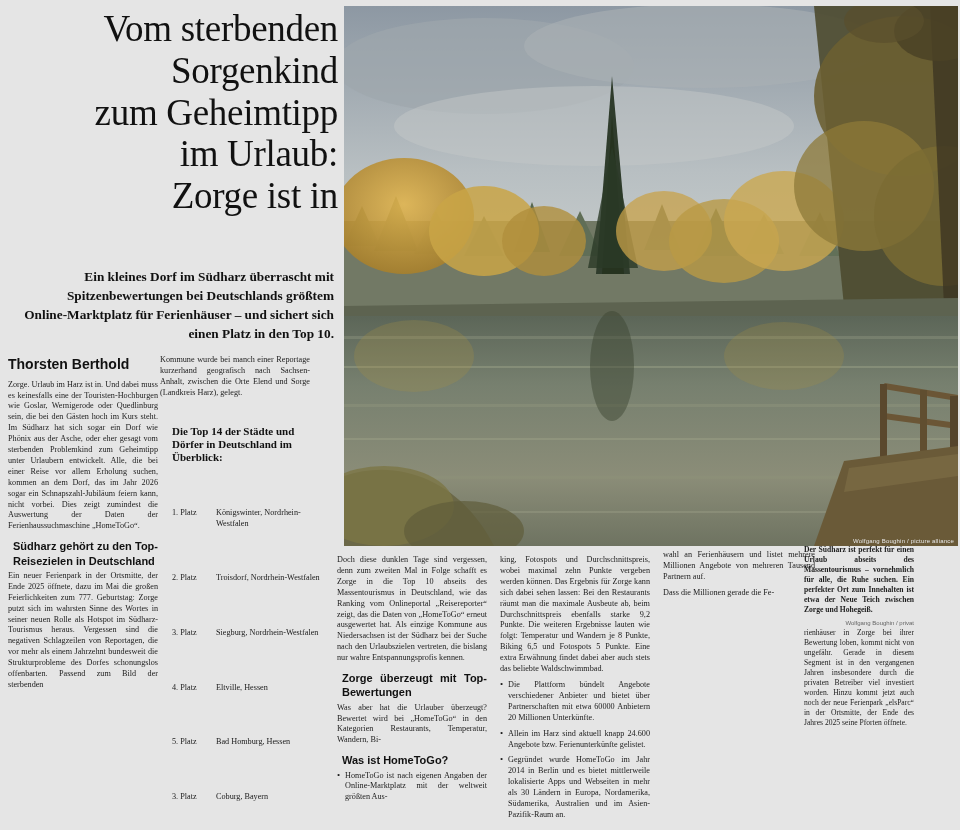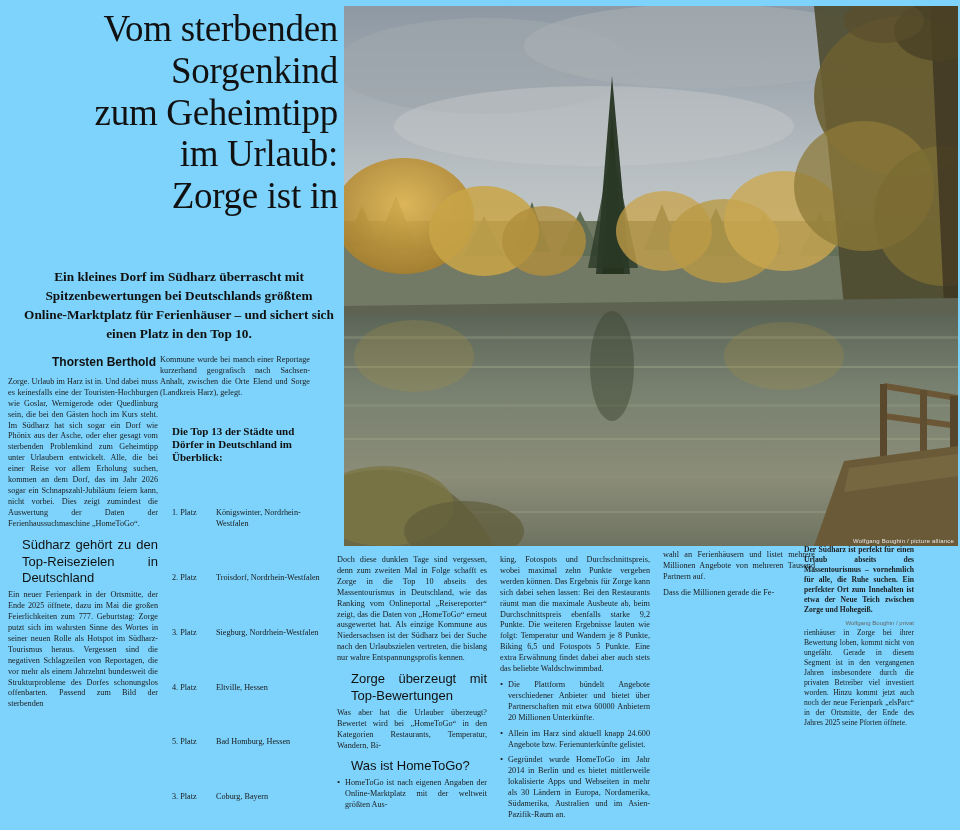--- a/index.html
+++ b/index.html
@@ -11,21 +11,21 @@
     width: 960px;
     height: 830px;
     overflow: hidden;
     font-family: "Liberation Serif", serif;
     color: #1a1a1a;
     position: relative;
   }
   .page {
     position: absolute;
     inset: 0;
-    background: #7dd3fc;
+    background: #e5e5e5;
   }
 
   
   .headline {
     position: absolute;
     left: 8px;
     top: 8px;
     width: 330px;
     text-align: right;
   }
@@ -40,21 +40,21 @@
   }
   .standfirst {
     position: absolute;
     left: 24px;
     top: 268px;
     width: 310px;
     font-size: 13.3px;
     line-height: 1.42;
     font-weight: bold;
     color: #111;
-    text-align: center;
+    text-align: right;
   }
 
   
   .photo {
     position: absolute;
     left: 344px;
     top: 6px;
     width: 614px;
     height: 540px;
     overflow: hidden;
@@ -76,31 +76,30 @@
     position: absolute;
     font-size: 8.2px;
     line-height: 1.33;
     text-align: justify;
     color: #1c1c1c;
   }
   .col p { margin: 0 0 5px 0; }
   .byline {
     font-family: "Liberation Sans", sans-serif;
     font-weight: bold;
-    font-size: 12px;
+    font-size: 14px;
     margin-bottom: 6px;
     color: #111;
-    margin-left: 44px;
   }
   .subhead {
     font-family: "Liberation Sans", sans-serif;
-    font-weight: normal;
-    font-size: 13px;
+    font-weight: bold;
+    font-size: 11px;
     line-height: 1.3;
-    margin: 7px 0 3px 14px;
+    margin: 7px 0 3px 5px;
     color: #111;
   }
 
   
   #col1 { left: 8px;   top: 355px; width: 150px; }
   #col2 { left: 160px; top: 355px; width: 150px; }
   #col3 { left: 337px; top: 555px; width: 150px; }
   #col4 { left: 500px; top: 555px; width: 150px; }
   #col5 { left: 663px; top: 550px; width: 152px; }
   #col6 { left: 804px; top: 545px; width: 110px; font-size: 7.6px; line-height:1.32; }
@@ -277,21 +276,21 @@
     <p>Zorge. Urlaub im Harz ist in. Und dabei muss es keinesfalls eine der Touristen-Hochburgen wie Goslar, Wernigerode oder Quedlinburg sein, die bei den Gästen hoch im Kurs steht. Im Südharz hat sich sogar ein Dorf wie Phönix aus der Asche, oder eher gesagt vom sterbenden Problemkind zum Geheimtipp unter Urlaubern entwickelt. Alle, die bei einer Reise vor allem Erholung suchen, kommen an dem Dorf, das im Jahr 2026 sogar ein Schnapszahl-Jubiläum feiern kann, nicht vorbei. Dies zeigt zumindest die Auswertung der Daten der Ferienhaussuchmaschine „HomeToGo“.</p>
     <div class="subhead">Südharz gehört zu den Top-Reisezielen in Deutschland</div>
     <p>Ein neuer Ferienpark in der Ortsmitte, der Ende 2025 öffnete, dazu im Mai die großen Feierlichkeiten zum 777. Geburtstag: Zorge putzt sich im wahrsten Sinne des Wortes in seiner neuen Rolle als Hotspot im Südharz-Tourismus heraus. Vergessen sind die negativen Schlagzeilen von Reportagen, die vor mehr als einem Jahrzehnt bundesweit die Strukturprobleme des Dorfes schonungslos offenbarten. Passend zum Bild der sterbenden</p>
   </div>
 
   <div class="col" id="col2">
     <p>Kommune wurde bei manch einer Reportage kurzerhand geografisch nach Sachsen-Anhalt, zwischen die Orte Elend und Sorge (Landkreis Harz), gelegt.</p>
   </div>
 
   <div class="top10">
-    <div class="top10-title">Die Top 13 der Städte und Dörfer in Deutschland im Überblick:</div>
+    <div class="top10-title">Die Top 14 der Städte und Dörfer in Deutschland im Überblick:</div>
     <div class="top10-list">
       <div class="top10-row">
         <div class="top10-rank">1. Platz</div>
         <div class="top10-place">Königswinter, Nordrhein-Westfalen</div>
       </div>
       <div class="top10-row">
         <div class="top10-rank">2. Platz</div>
         <div class="top10-place">Troisdorf, Nordrhein-Westfalen</div>
       </div>
       <div class="top10-row">

